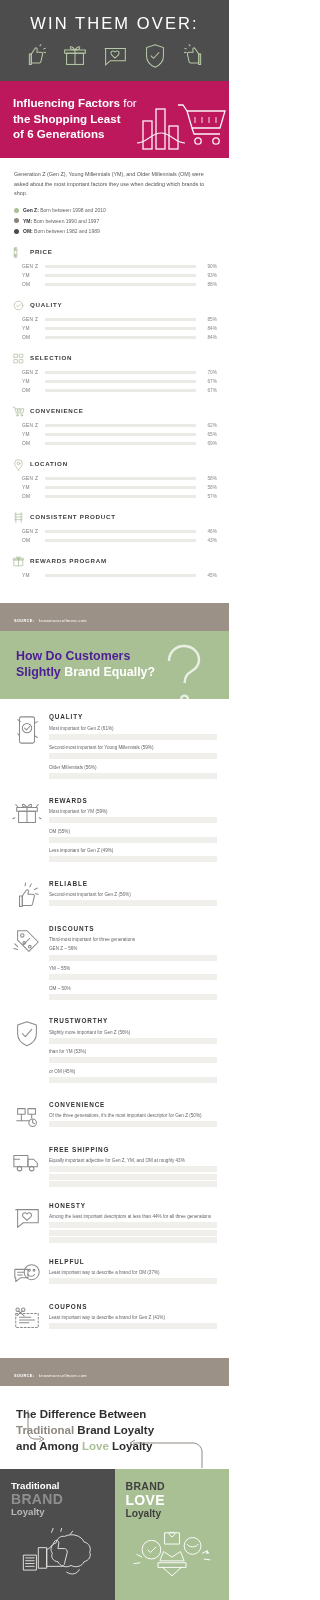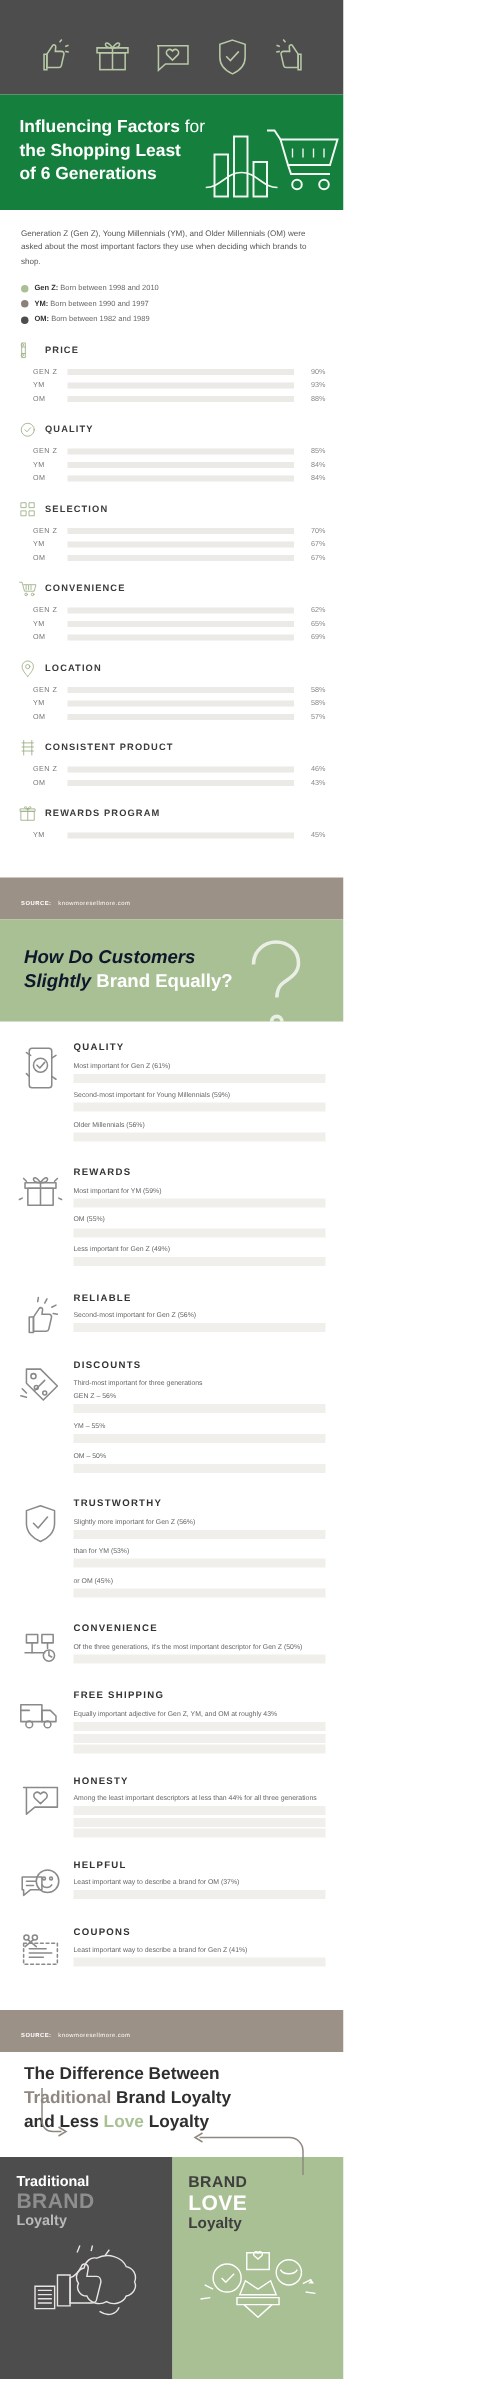--- a/index.html
+++ b/index.html
@@ -33,21 +33,21 @@
   .hero-icons {
     display: flex;
     justify-content: center;
     gap: 10px;
     margin-top: 9px;
   }
   .hero-icons svg { display: block; }
 
   
   .sec1-head {
-    background: #15803d;
+    background: #be185d;
     padding: 14px 13px 16px;
     position: relative;
     overflow: hidden;
   }
   .sec1-head h2 {
     color: #ffffff;
     font-size: 11.6px;
     font-weight: 700;
     line-height: 1.35;
     position: relative;
@@ -148,21 +148,21 @@
     overflow: hidden;
   }
   .sec2-head h2 {
     color: #ffffff;
     font-size: 12.4px;
     font-weight: 700;
     line-height: 1.3;
     position: relative;
     z-index: 2;
   }
-  .sec2-head h2 .wt { color: #0f172a; font-style: italic; }
+  .sec2-head h2 .wt { color: #4c1d95; }
   .qmark {
     position: absolute;
     right: 14px;
     top: 8px;
     z-index: 1;
   }
 
   
   .descs { padding: 14px 12px 10px; }
   .desc {
@@ -197,21 +197,21 @@
     background: #f1efec;
     position: relative;
     margin-bottom: 4.5px;
   }
   .dfill { height: 100%; }
   .dtrack.tight { margin-bottom: 1.5px; }
 
   
   .sec3-head {
     background: #ffffff;
-    padding: 7px 16px 14px;
+    padding: 20px 16px 14px;
     position: relative;
   }
   .sec3-head h2 {
     font-size: 11.5px;
     line-height: 1.42;
     font-weight: 700;
     color: #2f2f2f;
   }
   .sec3-head .g1 { color: #8f8880; }
   .sec3-head .g2 { color: #a9bf94; }
@@ -231,20 +231,21 @@
   .col-trad .l3 { color: #b9b9b9; font-size: 9.6px; font-weight: 700; display:block;}
   .col-love .l1 { color: #3f3f3f; font-size: 10.5px; font-weight: 700; letter-spacing:.3px; display:block;}
   .col-love .l2 { color: #ffffff; font-size: 14px; font-weight: 700; letter-spacing:.3px; display:block;}
   .col-love .l3 { color: #3f3f3f; font-size: 10.2px; font-weight: 700; display:block;}
   .col-art { display: flex; justify-content: center; margin: 6px 0 12px; }
 </style>
 </head>
 <body>
 
 <div class="hero">
+  <div class="hero-title">WIN THEM OVER:</div>
   <div class="hero-icons">
     <span>
       <svg width="30" height="30" viewBox="0 0 32 32" fill="none" stroke="#b7c9a6" stroke-width="1.1">
         <path d="M10 14h2v11h-2z"></path>
           <path d="M12 14l4-6c.8-1.2 2.5-.6 2.3.8L18 12h4.4c1.2 0 2 1 1.7 2.1l-1.8 8c-.2.8-.9 1.4-1.8 1.4H12z"></path>
         <path d="M21 5.5l1.6-2M25 8.5l2.4-.9M25 12l2.6.4"></path>
       </svg>
     </span>
     <span>
       <svg width="30" height="30" viewBox="0 0 32 32" fill="none" stroke="#b7c9a6" stroke-width="1.1">
@@ -679,21 +680,21 @@
 <div class="sec3-head">
   <svg class="arrow-deco" viewBox="0 0 217 62" fill="none" stroke="#8f8880" stroke-width="1">
     <path d="M22 4V26c0 4 3 7 7 7h6"></path>
     <path d="M33 30l5 3-5 3"></path>
     <path d="M196 62V46c0-5-4-9-9-9h-60"></path>
     <path d="M129 34l-5 3 5 3"></path>
   </svg>
   <h2>
     <span>The Difference Between</span><br>
     <span class="g1">Traditional</span><span> Brand Loyalty</span><br>
-    <span>and Less </span><span class="g2">Love</span><span> Loyalty</span>
+    <span>and Among </span><span class="g2">Love</span><span> Loyalty</span>
   </h2>
 </div>
 
 <div class="cols">
 
   <div class="col col-trad">
     <h3>
       <span class="l1">Traditional</span>
       <span class="l2">BRAND</span>
       <span class="l3">Loyalty</span>

